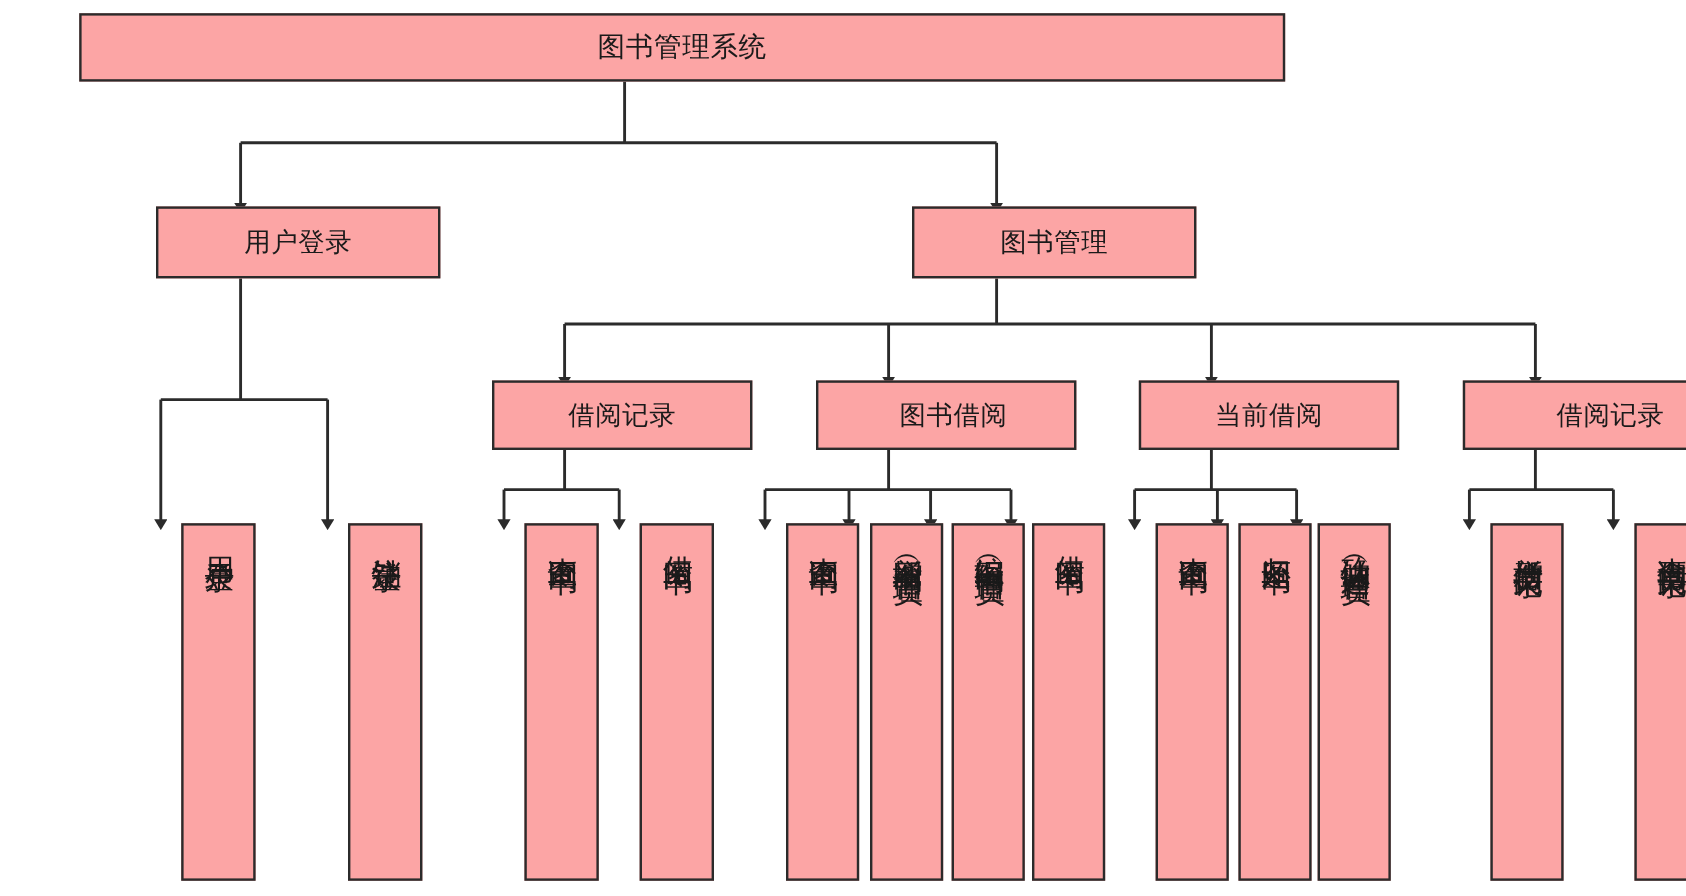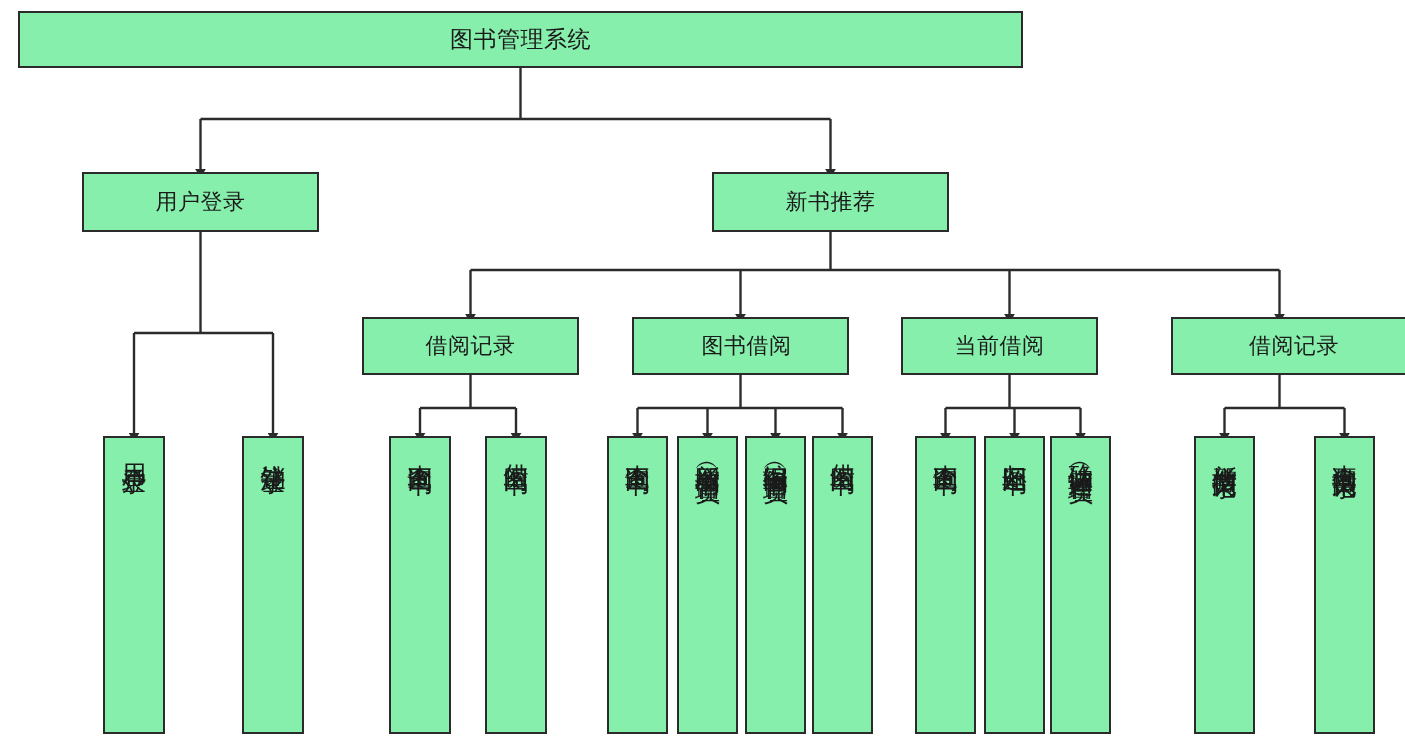--- a/index.html
+++ b/index.html
@@ -23,26 +23,27 @@
     position: absolute;
     left: 0;
     top: 0;
     width: 1405px;
     height: 747px;
     pointer-events: none;
   }
   .node {
     position: absolute;
     box-sizing: border-box;
-    background: #86efac;
+    background: #fca5a5;
     border: 2.5px solid #2b2b2b;
     display: flex;
     align-items: center;
     justify-content: center;
     overflow: hidden;
+    margin-left: 48px;
   }
   .node-label {
     color: #1a1a1a;
     text-align: center;
     line-height: 1.18;
     white-space: pre;
   }
   
   .node.horiz .node-label {
     font-size: 22px;
@@ -123,29 +124,29 @@
   </svg>
 
   <div id="node-layer">
       <div class="node horiz root" style="left: 18px; top: 11px; width: 1005px; height: 57px;">
         <span class="node-label">图书管理系统</span>
       </div>
       <div class="node horiz" style="left: 82px; top: 172px; width: 237px; height: 60px;">
         <span class="node-label">用户登录</span>
       </div>
       <div class="node horiz" style="left: 712px; top: 172px; width: 237px; height: 60px;">
-        <span class="node-label">新书推荐</span>
+        <span class="node-label">图书管理</span>
       </div>
       <div class="node horiz" style="left: 362px; top: 317px; width: 217px; height: 58px;">
         <span class="node-label">借阅记录</span>
       </div>
       <div class="node horiz" style="left: 632px; top: 317px; width: 217px; height: 58px; padding-left: 12px;">
         <span class="node-label">图书借阅</span>
       </div>
-      <div class="node horiz" style="left: 901px; top: 317px; width: 197px; height: 58px;">
+      <div class="node horiz" style="left: 901px; top: 317px; width: 217px; height: 58px;">
         <span class="node-label">当前借阅</span>
       </div>
       <div class="node horiz" style="left: 1171px; top: 317px; width: 246px; height: 58px;">
         <span class="node-label">借阅记录</span>
       </div>
       <div class="node vert" style="left: 103px; top: 436px; width: 62px; height: 298px;">
         <span class="node-label">用户登录</span>
       </div>
       <div class="node vert" style="left: 242px; top: 436px; width: 62px; height: 298px;">
         <span class="node-label">注销登录</span>

